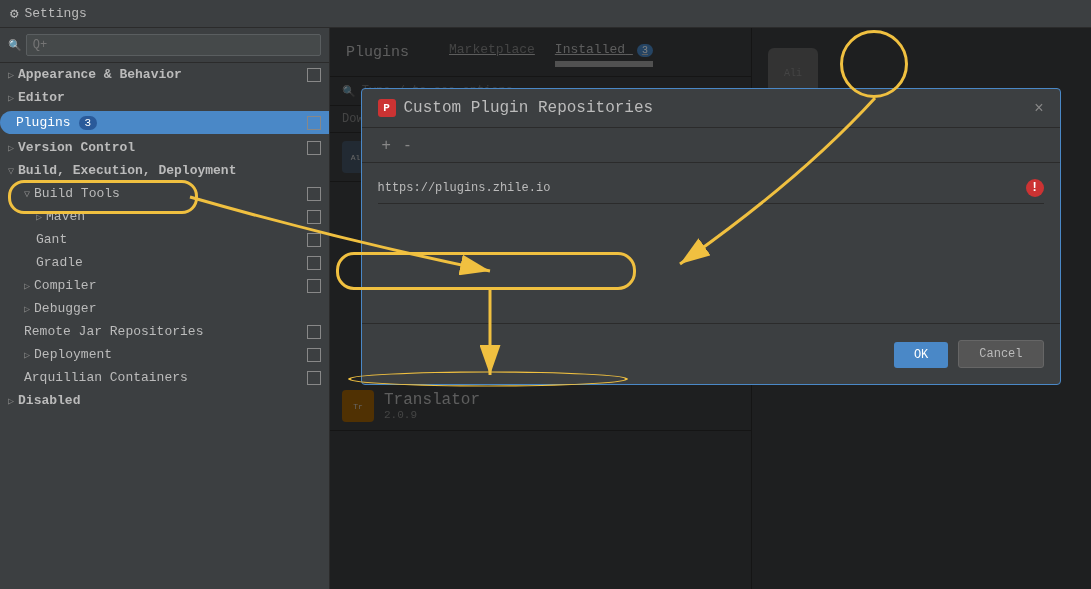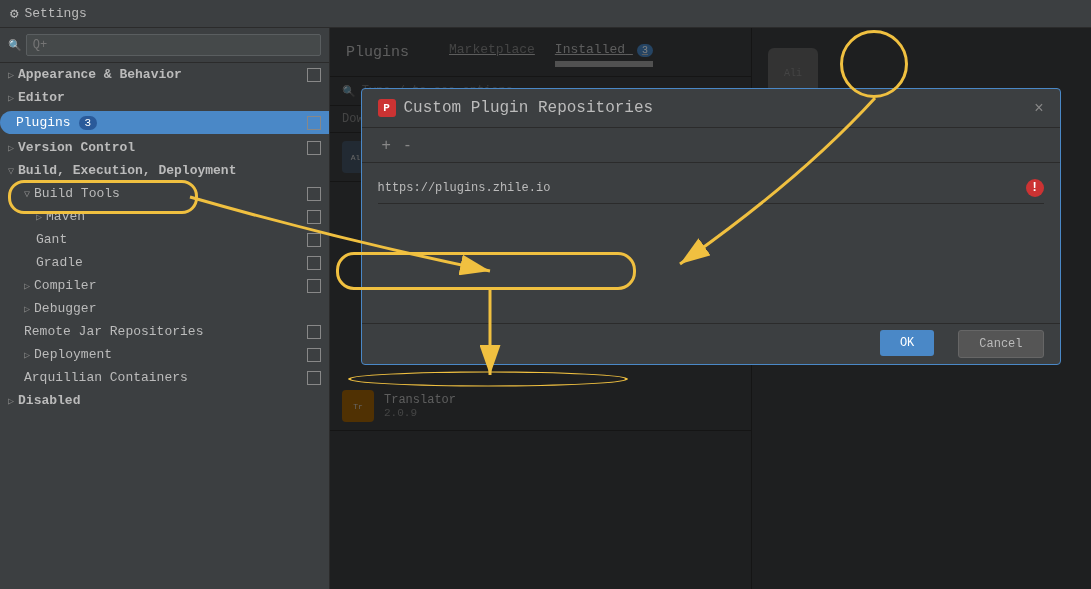--- a/index.html
+++ b/index.html
@@ -209,21 +209,21 @@
       background: #555;
       border-radius: 4px;
       display: flex;
       align-items: center;
       justify-content: center;
       color: #ccc;
       font-size: 10px;
       flex-shrink: 0;
     }
     .plugin-info { flex: 1; }
-    .plugin-name { color: #bbbbbb; font-size: 12px; }
+    .plugin-name { color: #bbbbbb; font-size: 16px; }
     .plugin-version { color: #888; font-size: 11px; }
     .plugin-checkbox {
       width: 14px;
       height: 14px;
       border: 1px solid #888;
     }
 
     
     .detail-panel {
       position: absolute;
@@ -356,24 +356,24 @@
       border-radius: 50%;
       display: flex;
       align-items: center;
       justify-content: center;
       color: white;
       font-size: 12px;
       font-weight: bold;
     }
     .dialog-footer {
       display: flex;
-      align-items: flex-start;
+      align-items: flex-end;
       justify-content: flex-end;
-      padding: 6px 16px;
-      gap: 24px;
+      padding: 16px 16px;
+      gap: 10px;
       border-top: 1px solid #2b2b2b;
     }
     .btn-ok {
       background: #4a88c7;
       color: white;
       border: none;
       padding: 6px 20px;
       cursor: pointer;
       border-radius: 3px;
       font-size: 12px;

